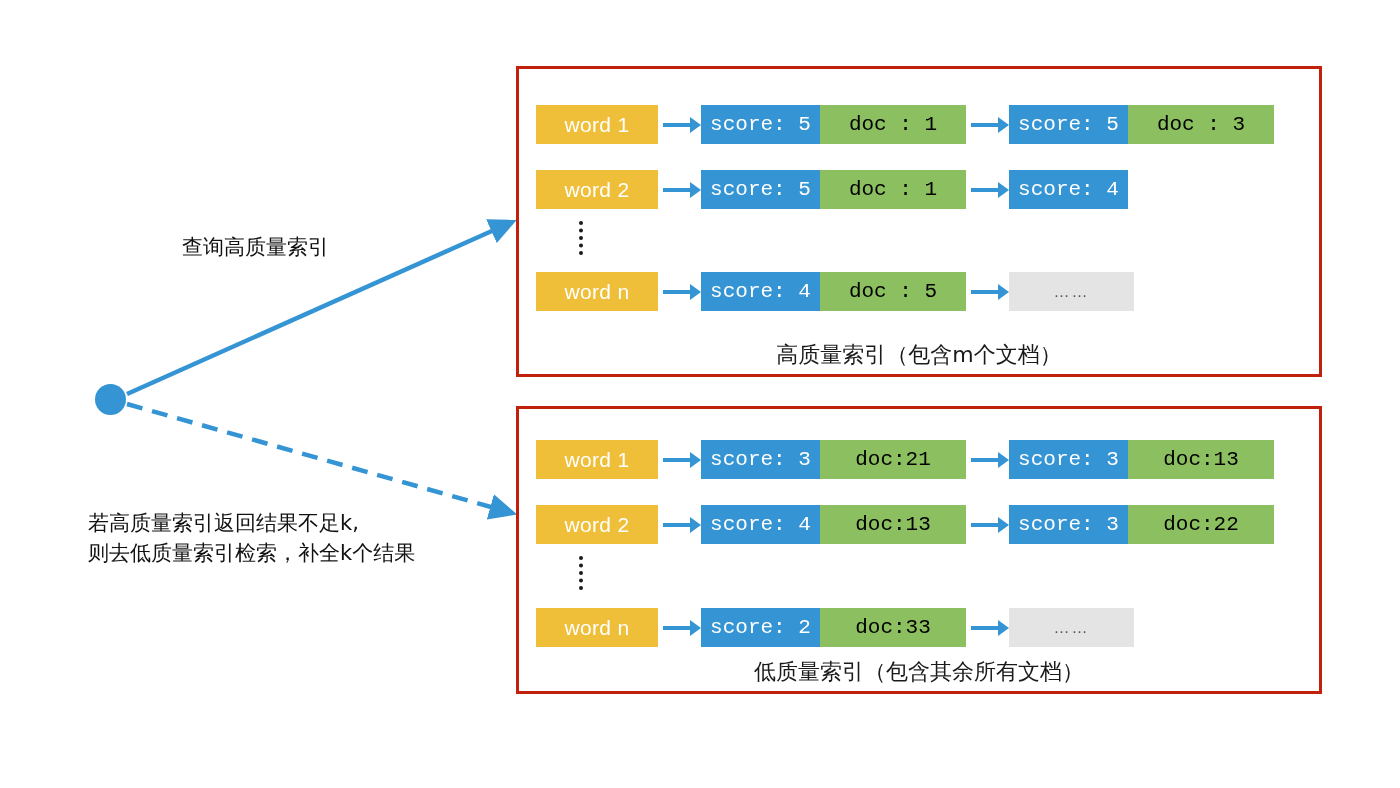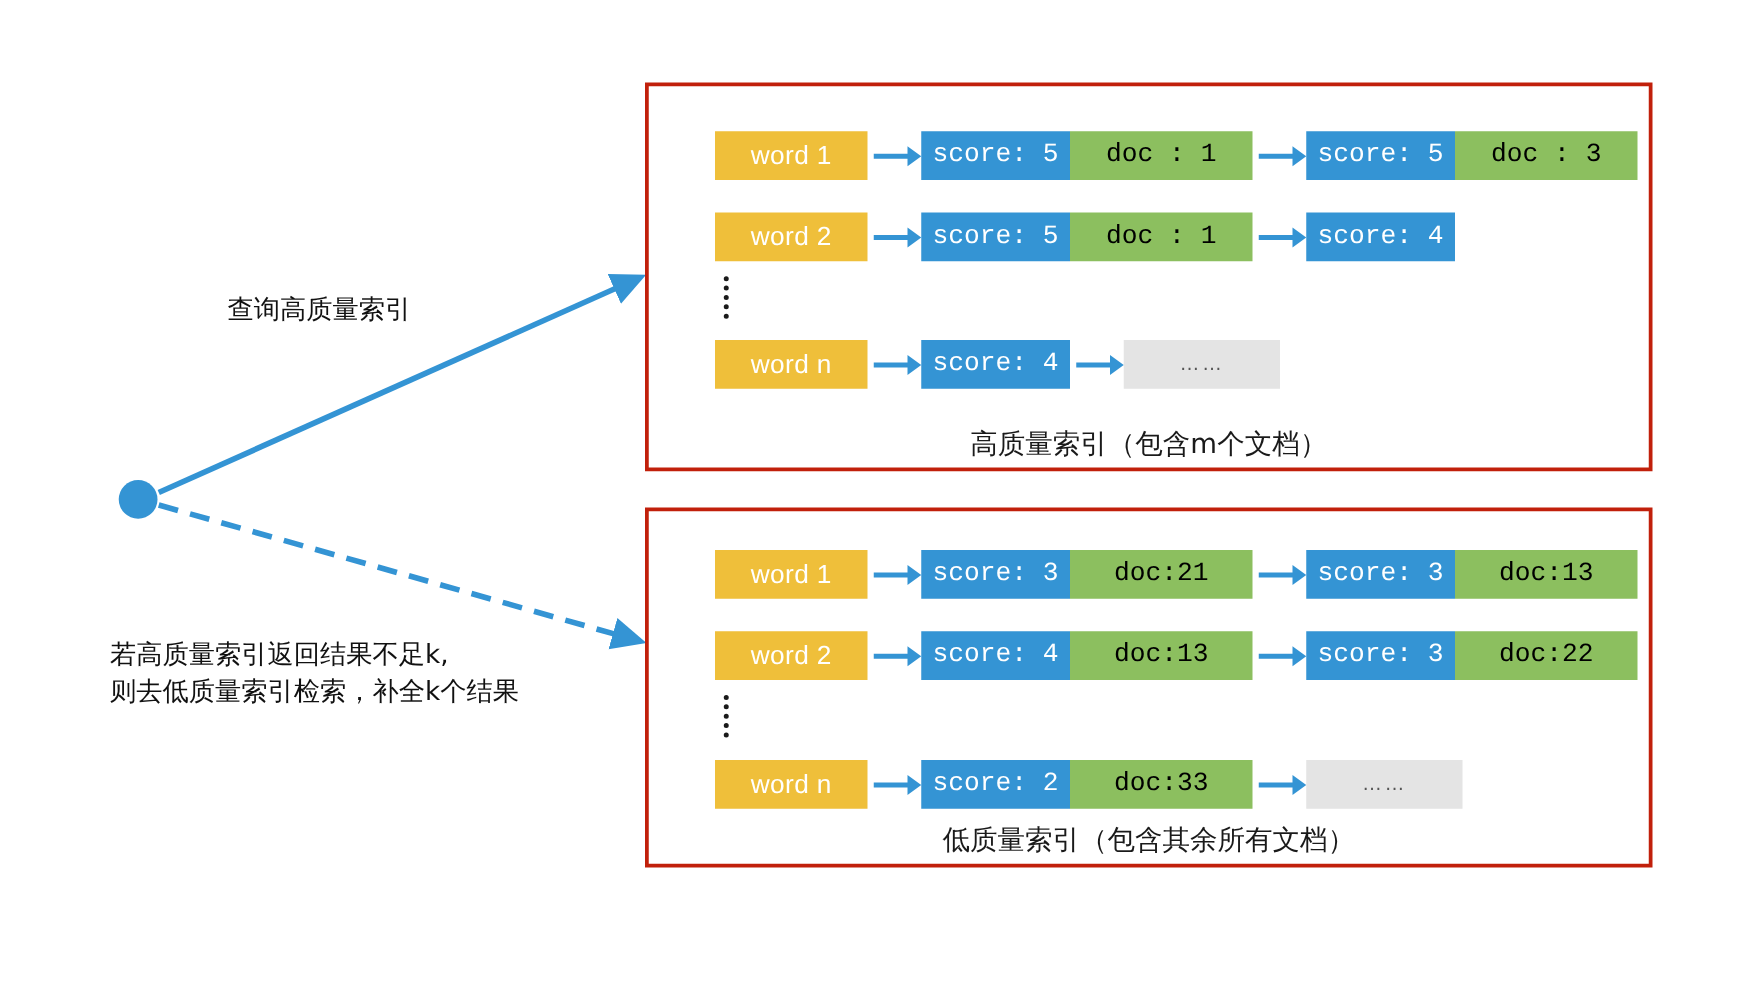--- a/index.html
+++ b/index.html
@@ -27,21 +27,20 @@
   }
   #panel-high { left: 516px; top: 66px;  width: 806px; height: 311px; }
   #panel-low  { left: 516px; top: 406px; width: 806px; height: 288px; }
 
   
   .row {
     position: absolute;
     height: 39px;
     display: flex;
     align-items: stretch;
-    margin-left: 36px;
   }
   .word-box {
     width: 122px;
     background: #EFBF3A;
     color: #ffffff;
     font-size: 21px;
     display: flex;
     align-items: center;
     justify-content: center;
     letter-spacing: 0.3px;
@@ -217,20 +216,21 @@
   <div class="vdots" style="left:579px; top:221px;"></div>
 
   <div class="row" style="left:536px; top:272px;">
     <div class="word-box">word n</div>
     <div class="arrow">
         <div class="shaft"></div>
         <div class="head"></div>
       </div>
     <div class="node">
       <div class="score-box">score: 4</div>
+      <div class="doc-box">doc : 5</div>
     </div>
     <div class="arrow">
         <div class="shaft"></div>
         <div class="head"></div>
       </div>
     <div class="ellipsis-box">……</div>
   </div>
 
   <div class="caption" style="left:516px; top:340px;">高质量索引（包含m个文档）</div>
 

